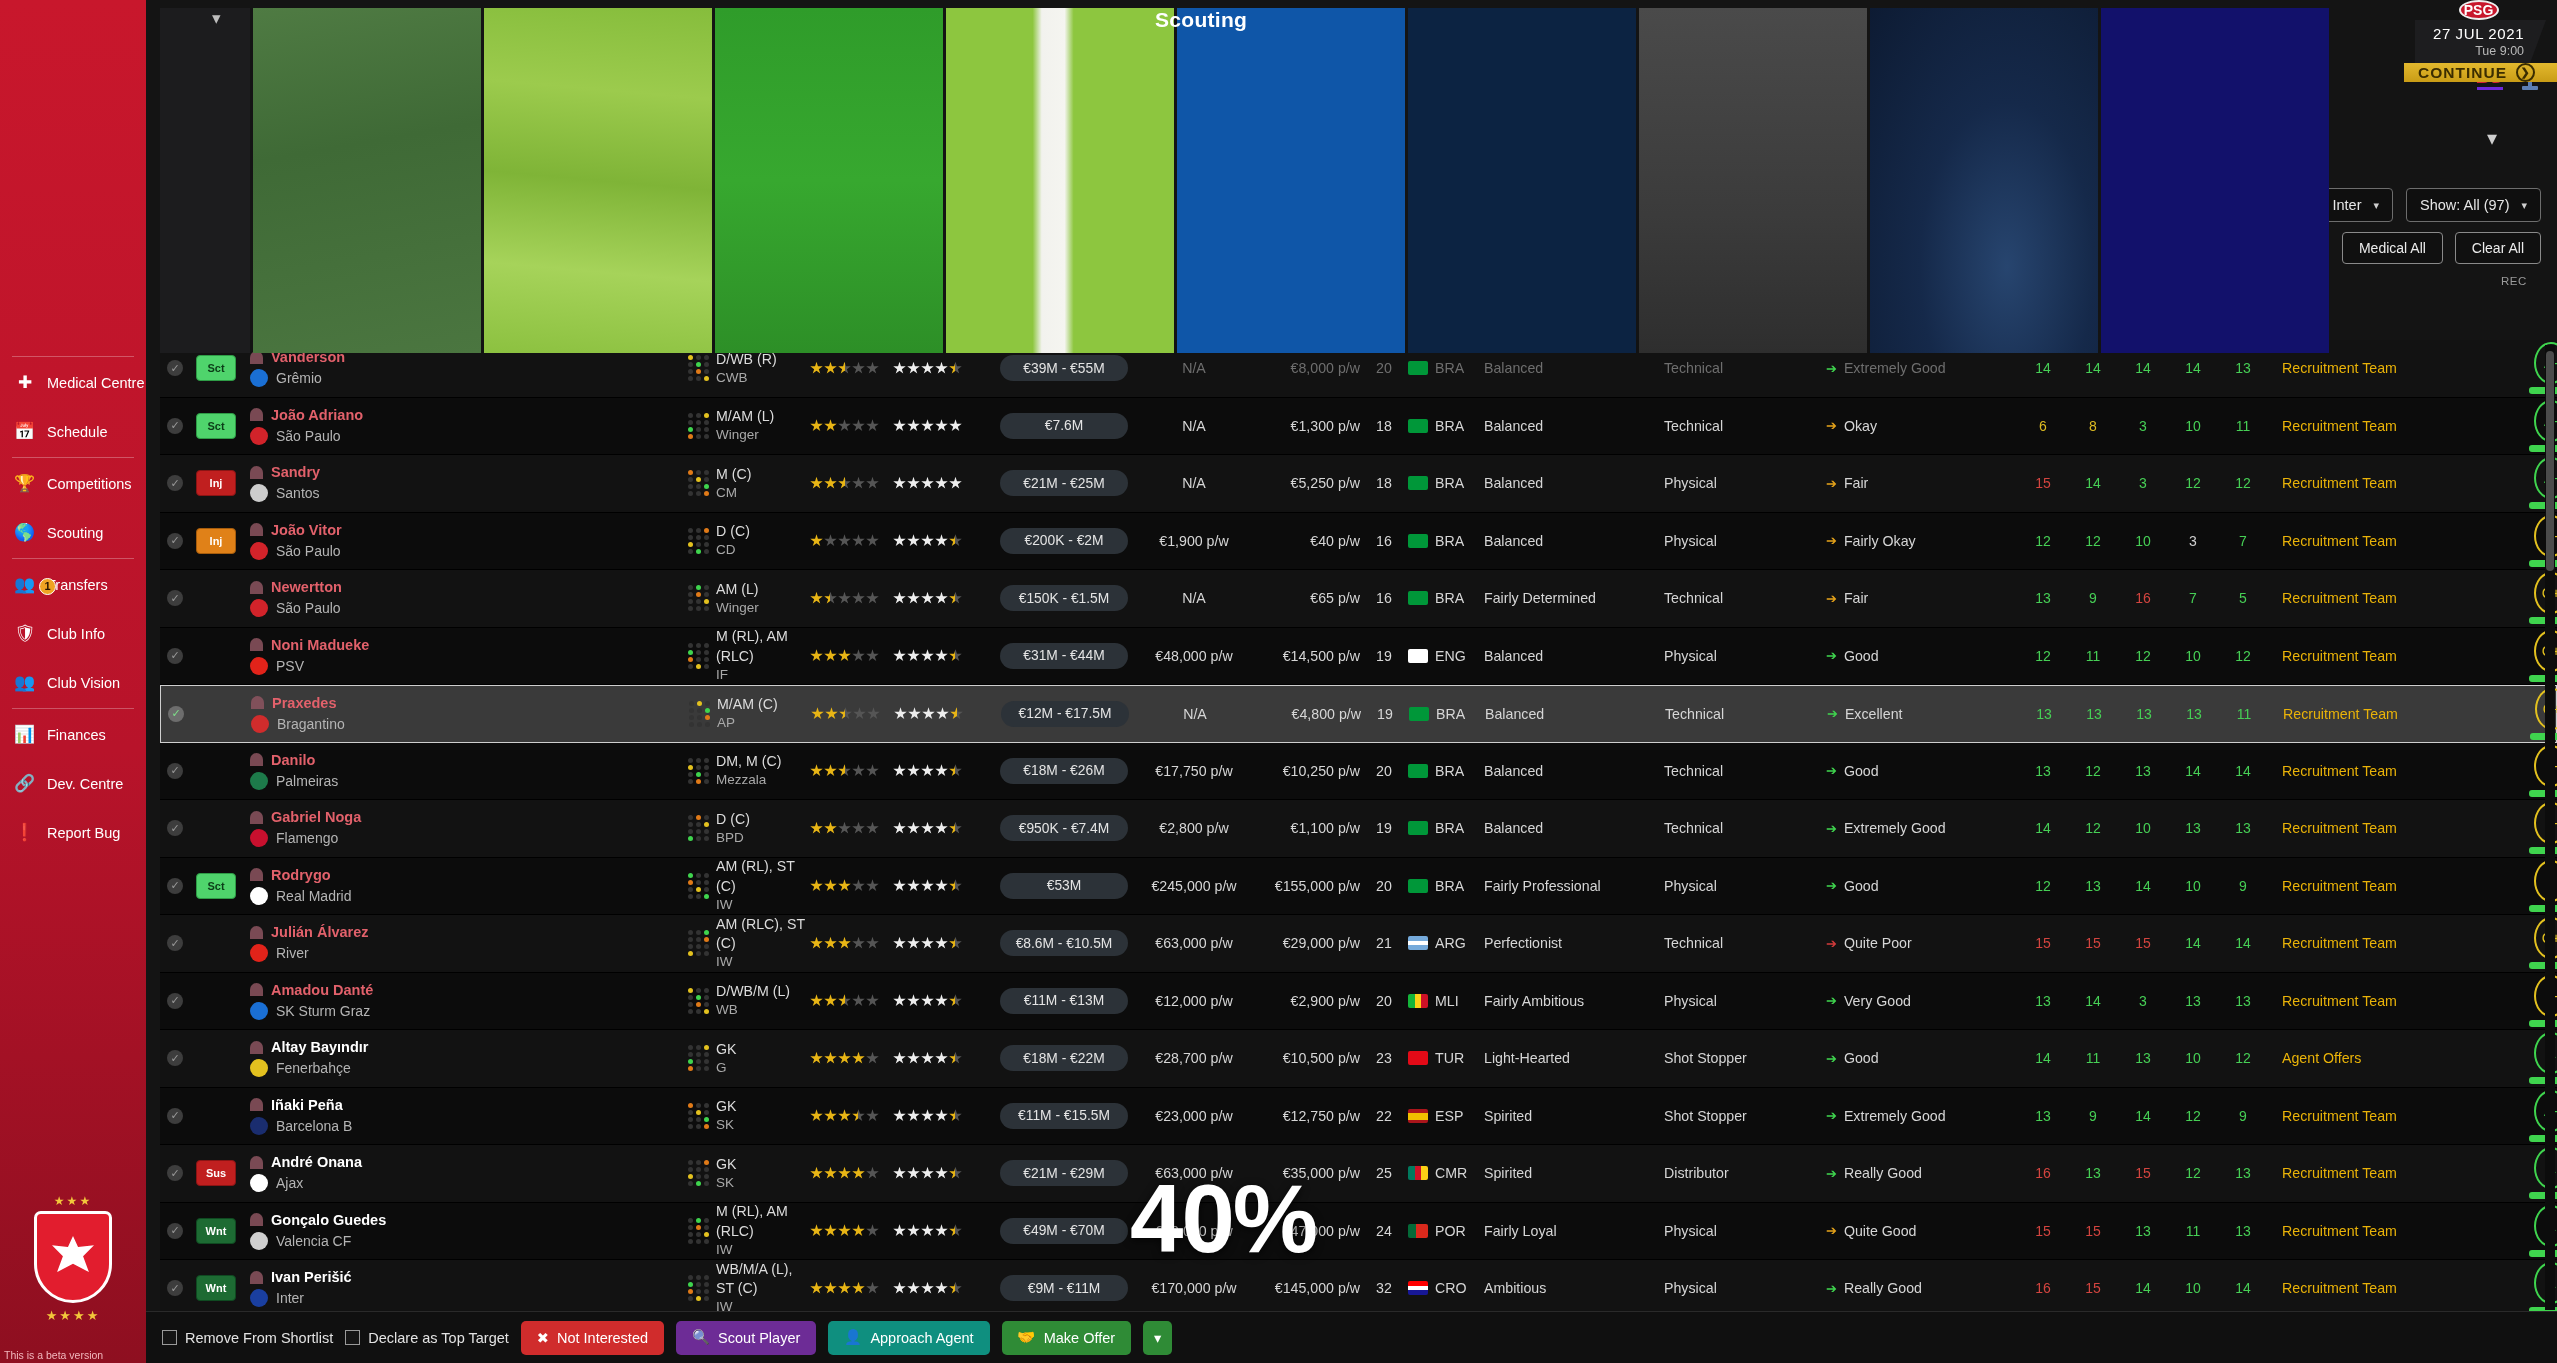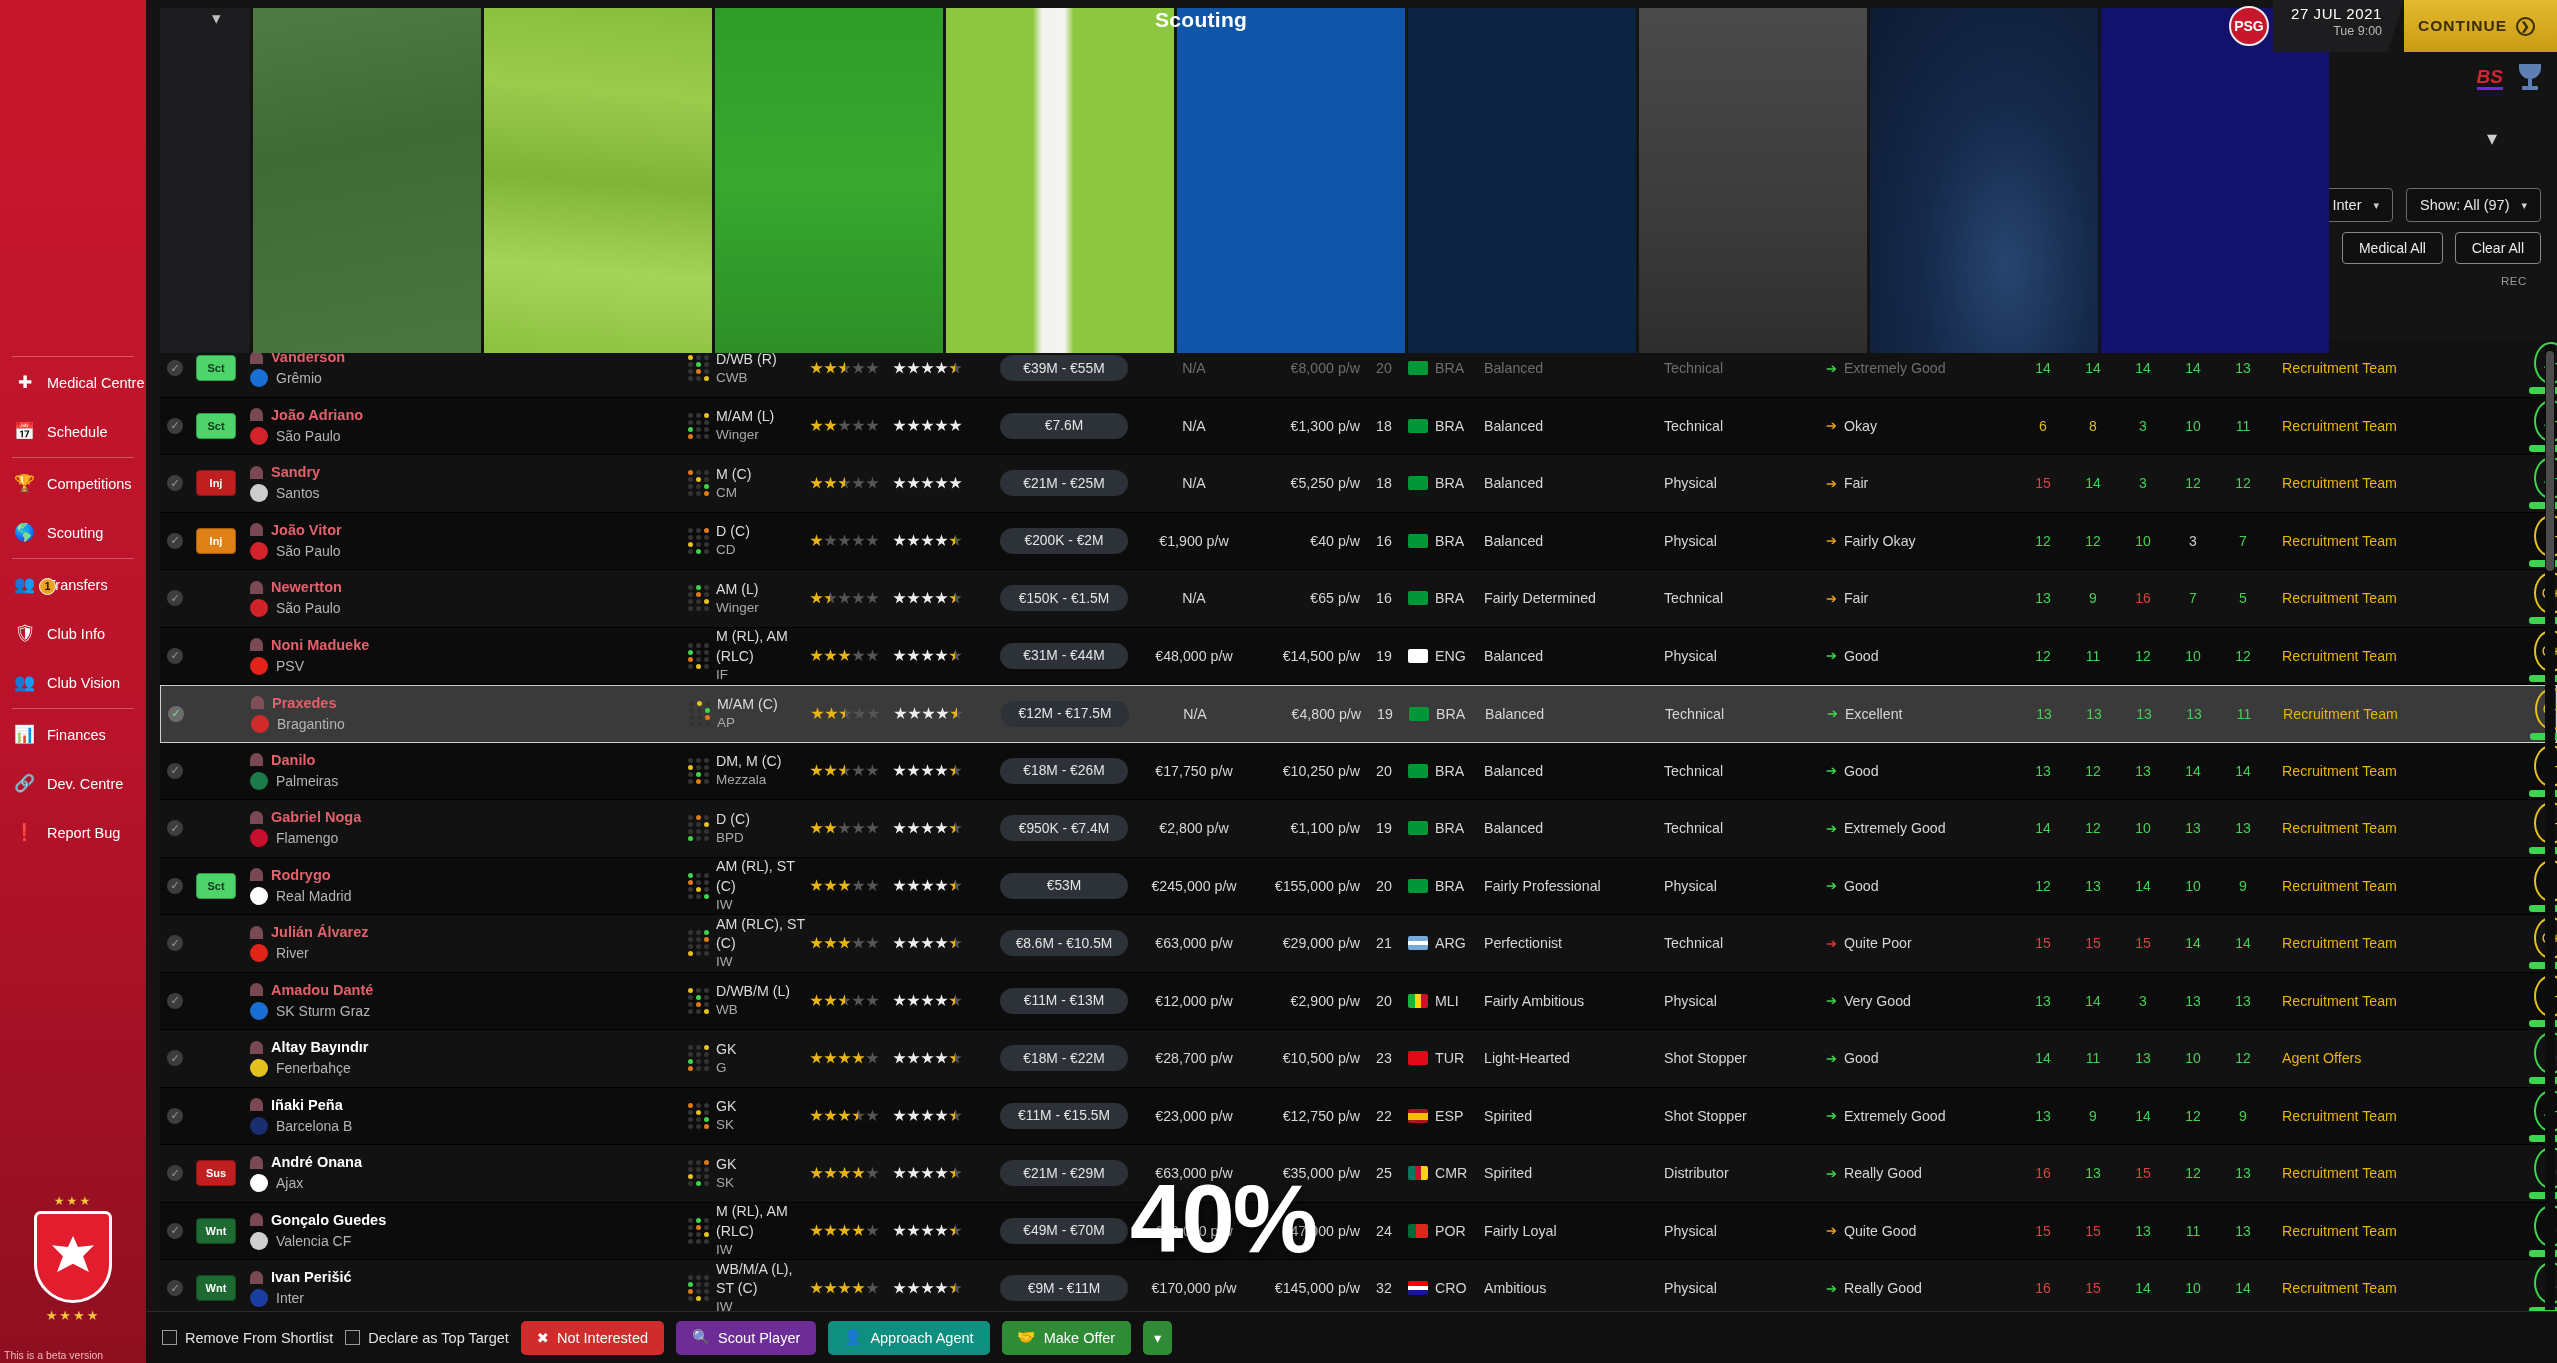--- a/index.html
+++ b/index.html
@@ -50,21 +50,21 @@
       border-radius: 8px 8px 46px 46px;
       display:flex; align-items:center; justify-content:center; position: relative; }
   .crest .eagle { width: 42px; height: 42px; background: #fff;
       clip-path: polygon(50% 0%, 62% 26%, 100% 22%, 74% 48%, 88% 86%, 50% 66%, 12% 86%, 26% 48%, 0% 22%, 38% 26%); }
   .crest .stars { color: #f2c73b; font-size: 13px; letter-spacing: 2px; margin-top: 5px; }
   .crest .topstars { color: #f2c73b; font-size: 12px; letter-spacing: 2px; margin-bottom: 3px; }
   .beta { position: absolute; left: 4px; bottom: 2px; font-size: 10.5px; color: #f2b7bd; }
 
   
   .topbar { position: absolute; right: 0; top: 0; height: 52px; display: flex;
-            align-items: center; z-index: 55; }
+            align-items: center; z-index: 55; flex-direction: column; }
   .psg-badge { width: 40px; height: 40px; border-radius: 50%; background: #c8172c;
                border: 2px solid #eee; color: #fff; font-size: 14px; font-weight: bold;
                display:flex; align-items:center; justify-content:center; margin-right: 4px; }
   .date-box { background: #1d1d1f; height: 52px; padding: 5px 22px 5px 18px; text-align: right;
               clip-path: polygon(0 0, 100% 0, calc(100% - 16px) 100%, 0 100%); }
   .date-box .d1 { font-size: 15px; color: #fff; letter-spacing: .6px; }
   .date-box .d2 { font-size: 12.5px; color: #b9b9b9; margin-top: 2px; }
   .continue { background: linear-gradient(180deg,#e3b92e 0%,#c99c16 100%); height: 52px;
               display: flex; align-items: center; gap: 9px; padding: 0 22px 0 14px;
               color: #3b2d00; font-size: 15.5px; font-weight: bold; letter-spacing: 1px; }

